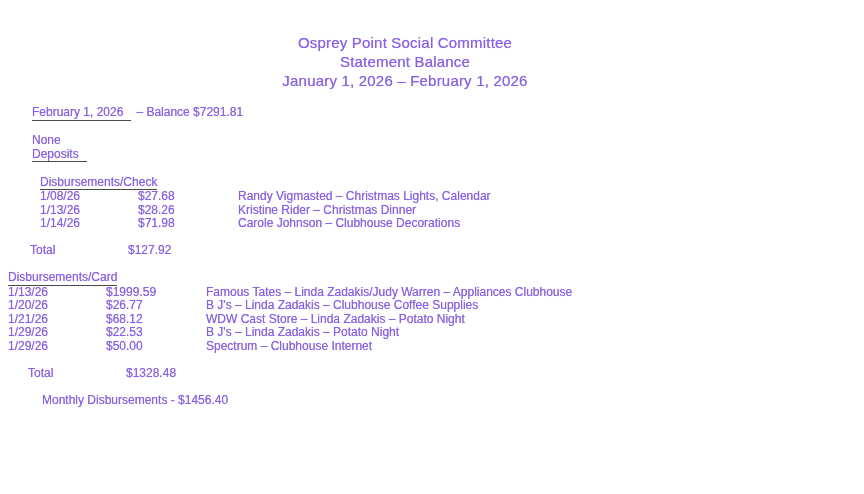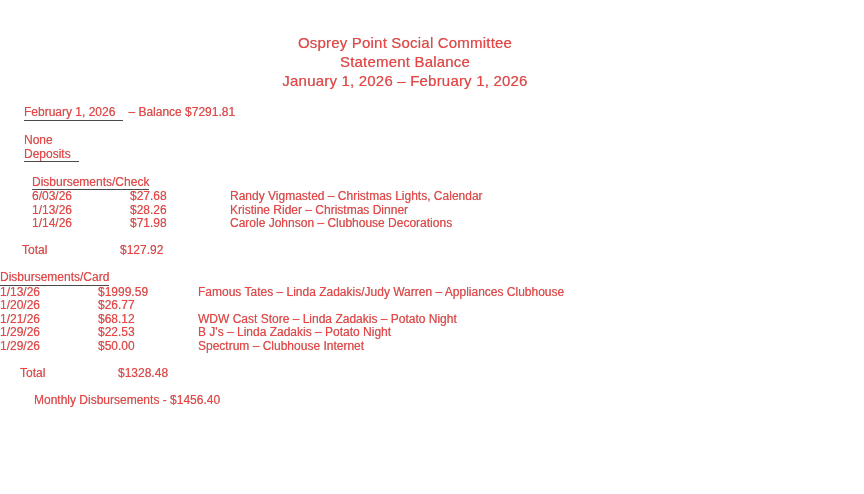--- a/index.html
+++ b/index.html
@@ -6,41 +6,42 @@
     margin: 0;
     padding: 0;
     background: #ffffff;
   }
   .page {
     position: relative;
     width: 864px;
     height: 494px;
     background: #ffffff;
     font-family: "Liberation Sans", sans-serif;
-    color: #ef4444;
+    color: #8b5cf6;
     overflow: hidden;
     text-shadow: 0 0 0.7px rgba(70,70,70,0.55);
   }
   .title-block {
     position: absolute;
     top: 33px;
     left: 0;
     width: 810px;
     text-align: center;
     font-size: 15px;
     line-height: 19px;
     letter-spacing: 0.2px;
   }
   .doc-body {
     position: absolute;
     top: 106px;
     left: 0;
     right: 0;
     font-size: 12px;
     line-height: 13.5px;
+    padding-left: 8px;
   }
   .sect { margin-top: 13.5px; }
   .sec-balance     { margin-left: 24px; margin-top: 0; }
   .sec-deposits    { margin-left: 24px; }
   .sec-check       { margin-left: 32px; }
   .sec-check-total { margin-left: 22px; }
   .sec-card        { }
   .sec-card-total  { margin-left: 20px; }
   .sec-monthly     { margin-left: 34px; }
   .u {
@@ -73,21 +74,21 @@
     </div>
 
     <div class="sect sec-deposits">
       <div>None</div>
       <div><span class="u u-ext">Deposits</span></div>
     </div>
 
     <div class="sect sec-check">
       <div><span class="u">Disbursements/Check</span></div>
       <div class="trow">
-        <span class="c1">6/03/26</span>
+        <span class="c1">1/08/26</span>
         <span class="c2">$27.68</span>
         <span class="c3">Randy Vigmasted – Christmas Lights, Calendar</span>
       </div>
       <div class="trow">
         <span class="c1">1/13/26</span>
         <span class="c2">$28.26</span>
         <span class="c3">Kristine Rider – Christmas Dinner</span>
       </div>
       <div class="trow">
         <span class="c1">1/14/26</span>
@@ -104,20 +105,21 @@
     <div class="sect sec-card">
       <div><span class="u">Disbursements/Card</span></div>
       <div class="trow">
         <span class="c1">1/13/26</span>
         <span class="c2">$1999.59</span>
         <span class="c3">Famous Tates – Linda Zadakis/Judy Warren – Appliances Clubhouse</span>
       </div>
       <div class="trow">
         <span class="c1">1/20/26</span>
         <span class="c2">$26.77</span>
+        <span class="c3">B J's – Linda Zadakis – Clubhouse Coffee Supplies</span>
       </div>
       <div class="trow">
         <span class="c1">1/21/26</span>
         <span class="c2">$68.12</span>
         <span class="c3">WDW Cast Store – Linda Zadakis – Potato Night</span>
       </div>
       <div class="trow">
         <span class="c1">1/29/26</span>
         <span class="c2">$22.53</span>
         <span class="c3">B J's – Linda Zadakis – Potato Night</span>

